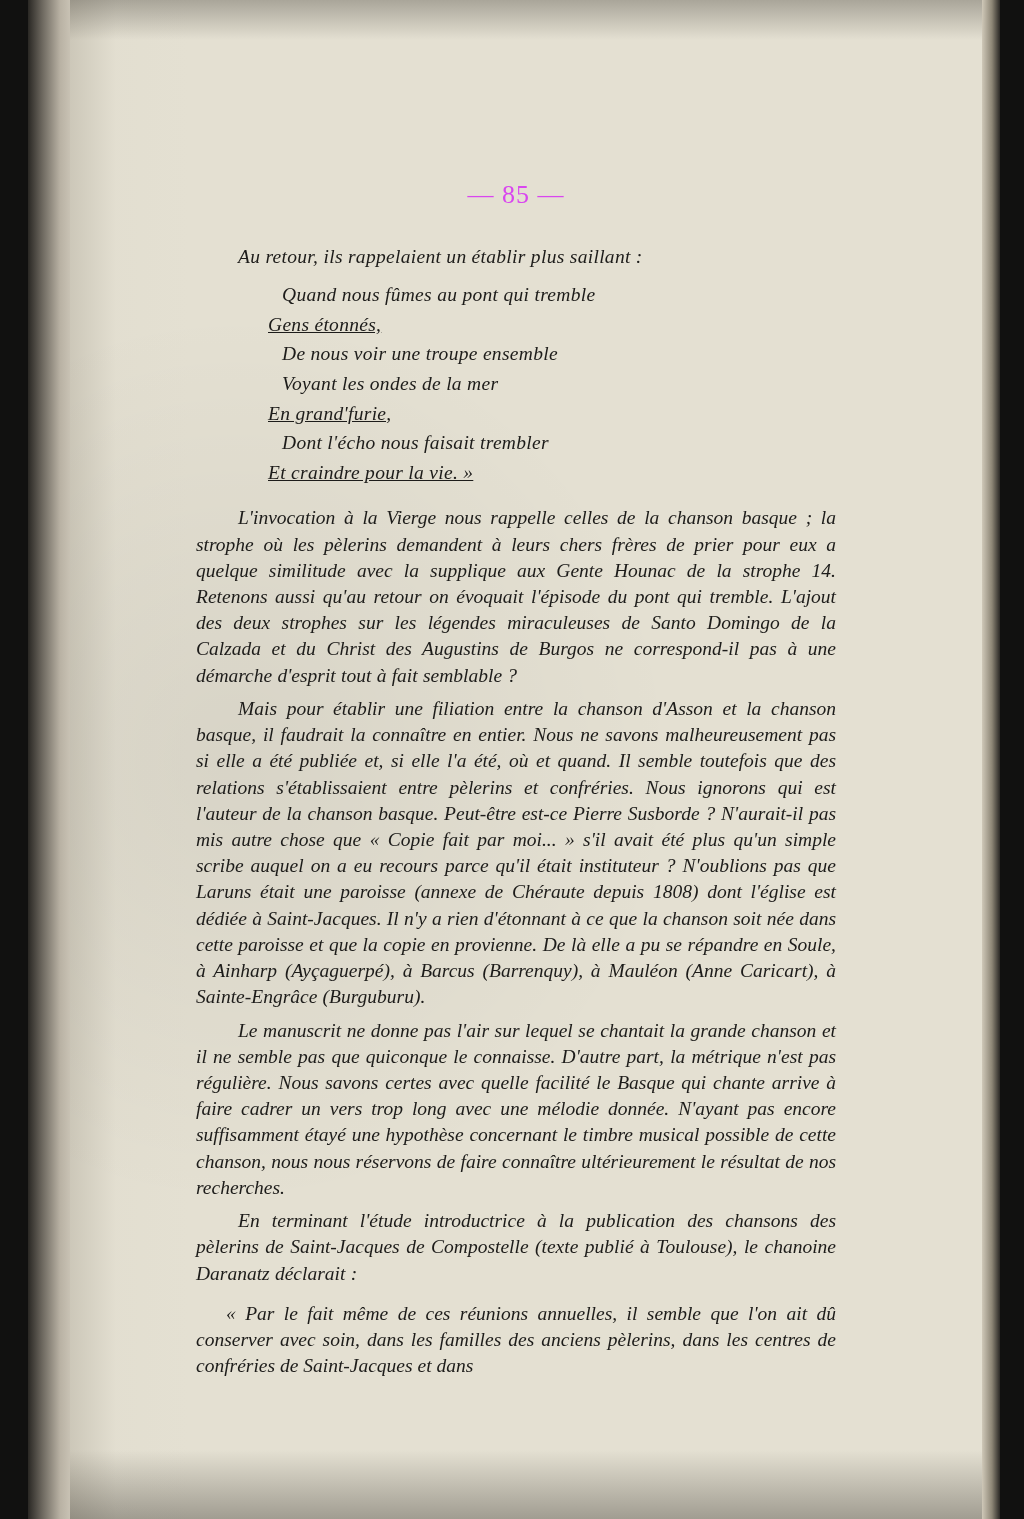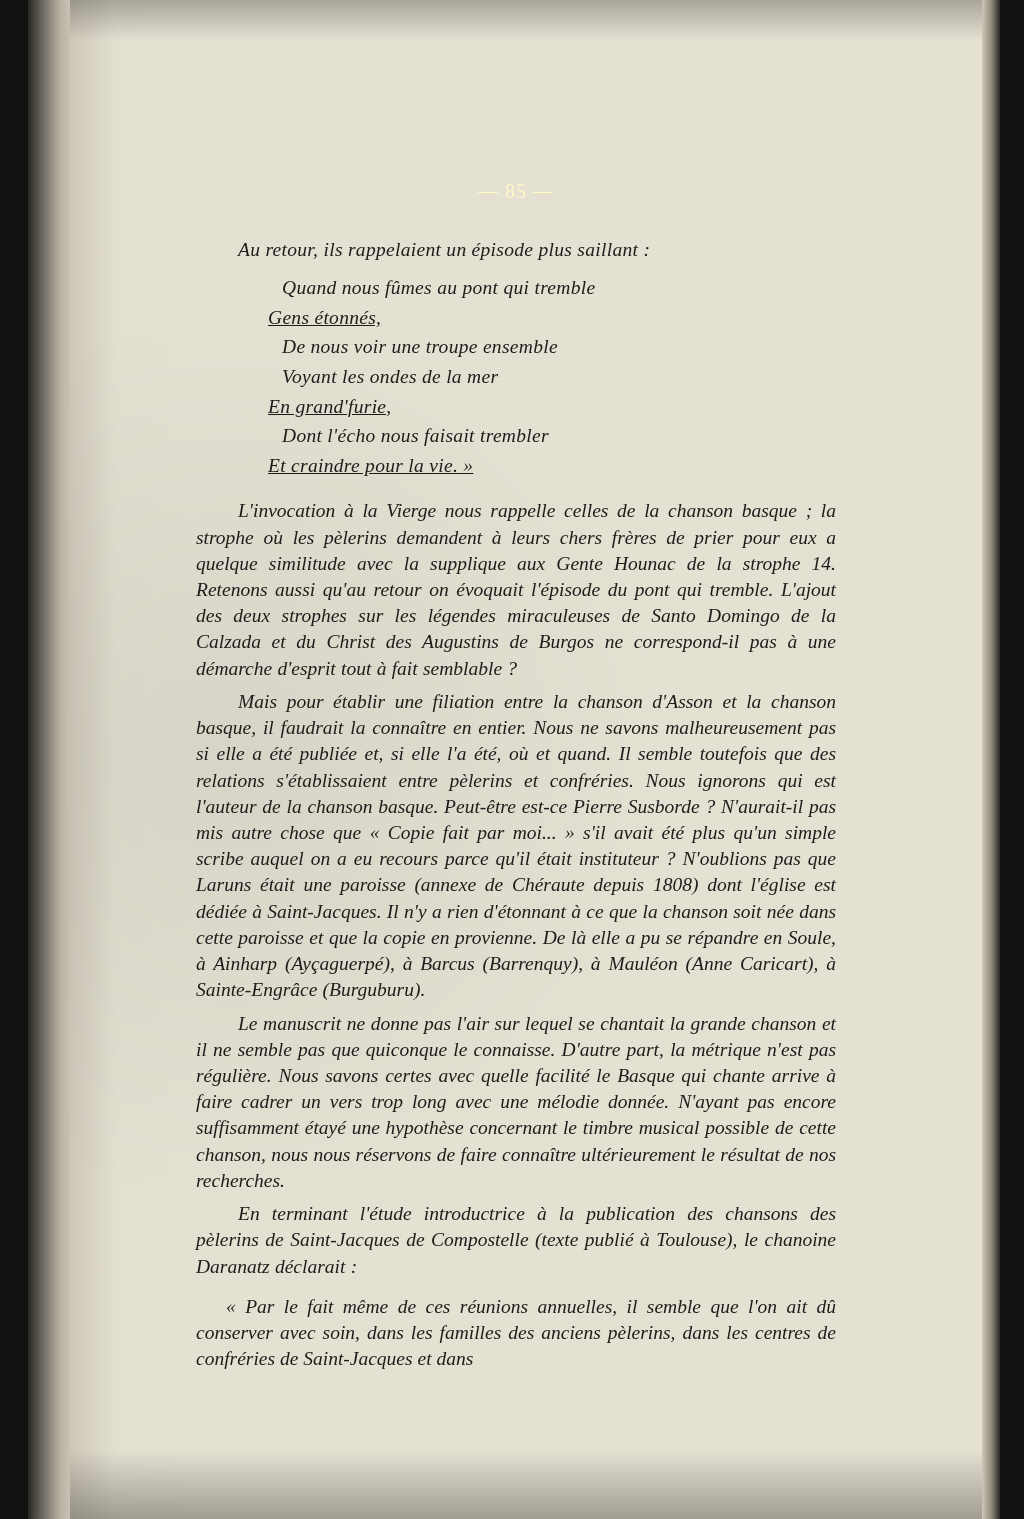--- a/index.html
+++ b/index.html
@@ -71,24 +71,24 @@
   .text-block {
     position: absolute;
     left: 196px;
     top: 180px;
     width: 640px;
     color: #1d1c1a;
   }
 
   .folio {
     text-align: center;
-    font-size: 20px;
+    font-size: 26px;
     letter-spacing: 1px;
     margin-bottom: 36px;
-    color: #fef9c3;
+    color: #d946ef;
   }
 
   .verse-intro {
     font-style: italic;
     font-size: 19.5px;
     margin-left: 42px;
     margin-bottom: 12px;
     letter-spacing: 0.3px;
   }
   .verse {
@@ -132,21 +132,21 @@
   <div class="page-sheet"></div>
   <div class="page-top-edge"></div>
   <div class="page-bottom-edge"></div>
   <div class="page-right-edge"></div>
   <div class="page-far-right"></div>
 
   <div class="text-block">
 
     <div class="folio">— 85 —</div>
 
-    <div class="verse-intro">Au retour, ils rappelaient un épisode plus saillant :</div>
+    <div class="verse-intro">Au retour, ils rappelaient un établir plus saillant :</div>
 
     <div class="verse">
       <span class="line l-a">Quand nous fûmes au pont qui tremble</span>
       <span class="line l-b">Gens étonnés,</span>
       <span class="line l-a">De nous voir une troupe ensemble</span>
       <span class="line l-a">Voyant les ondes de la mer</span>
       <span class="line l-b">En grand'furie,</span>
       <span class="line l-a">Dont l'écho nous faisait trembler</span>
       <span class="line l-b">Et craindre pour la vie. »</span>
     </div>

